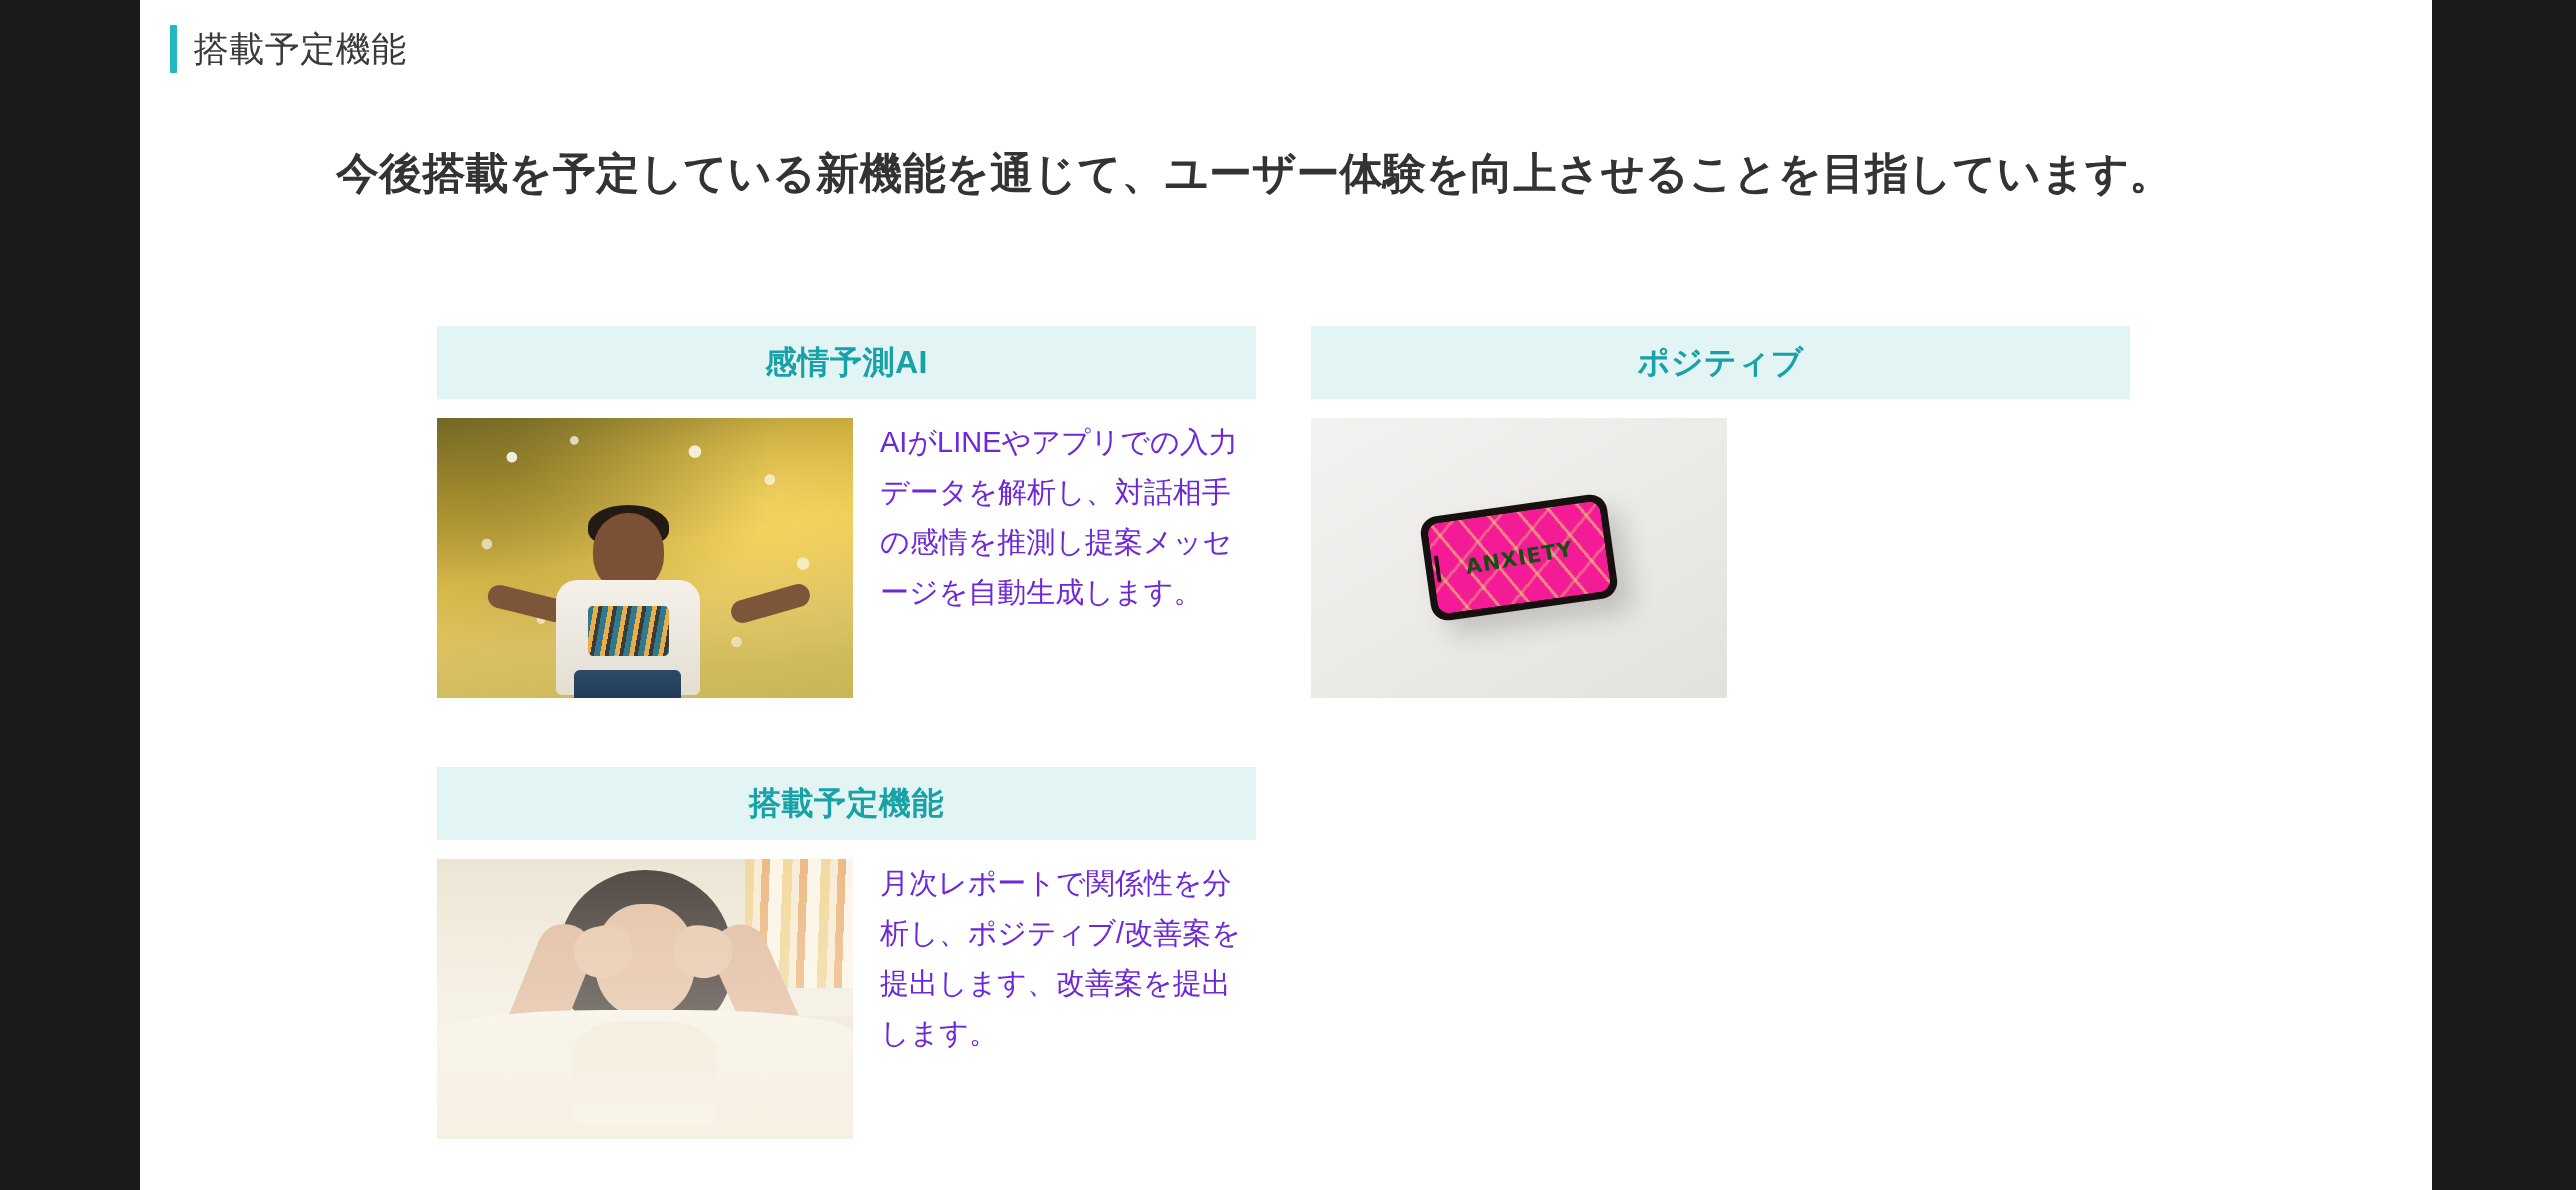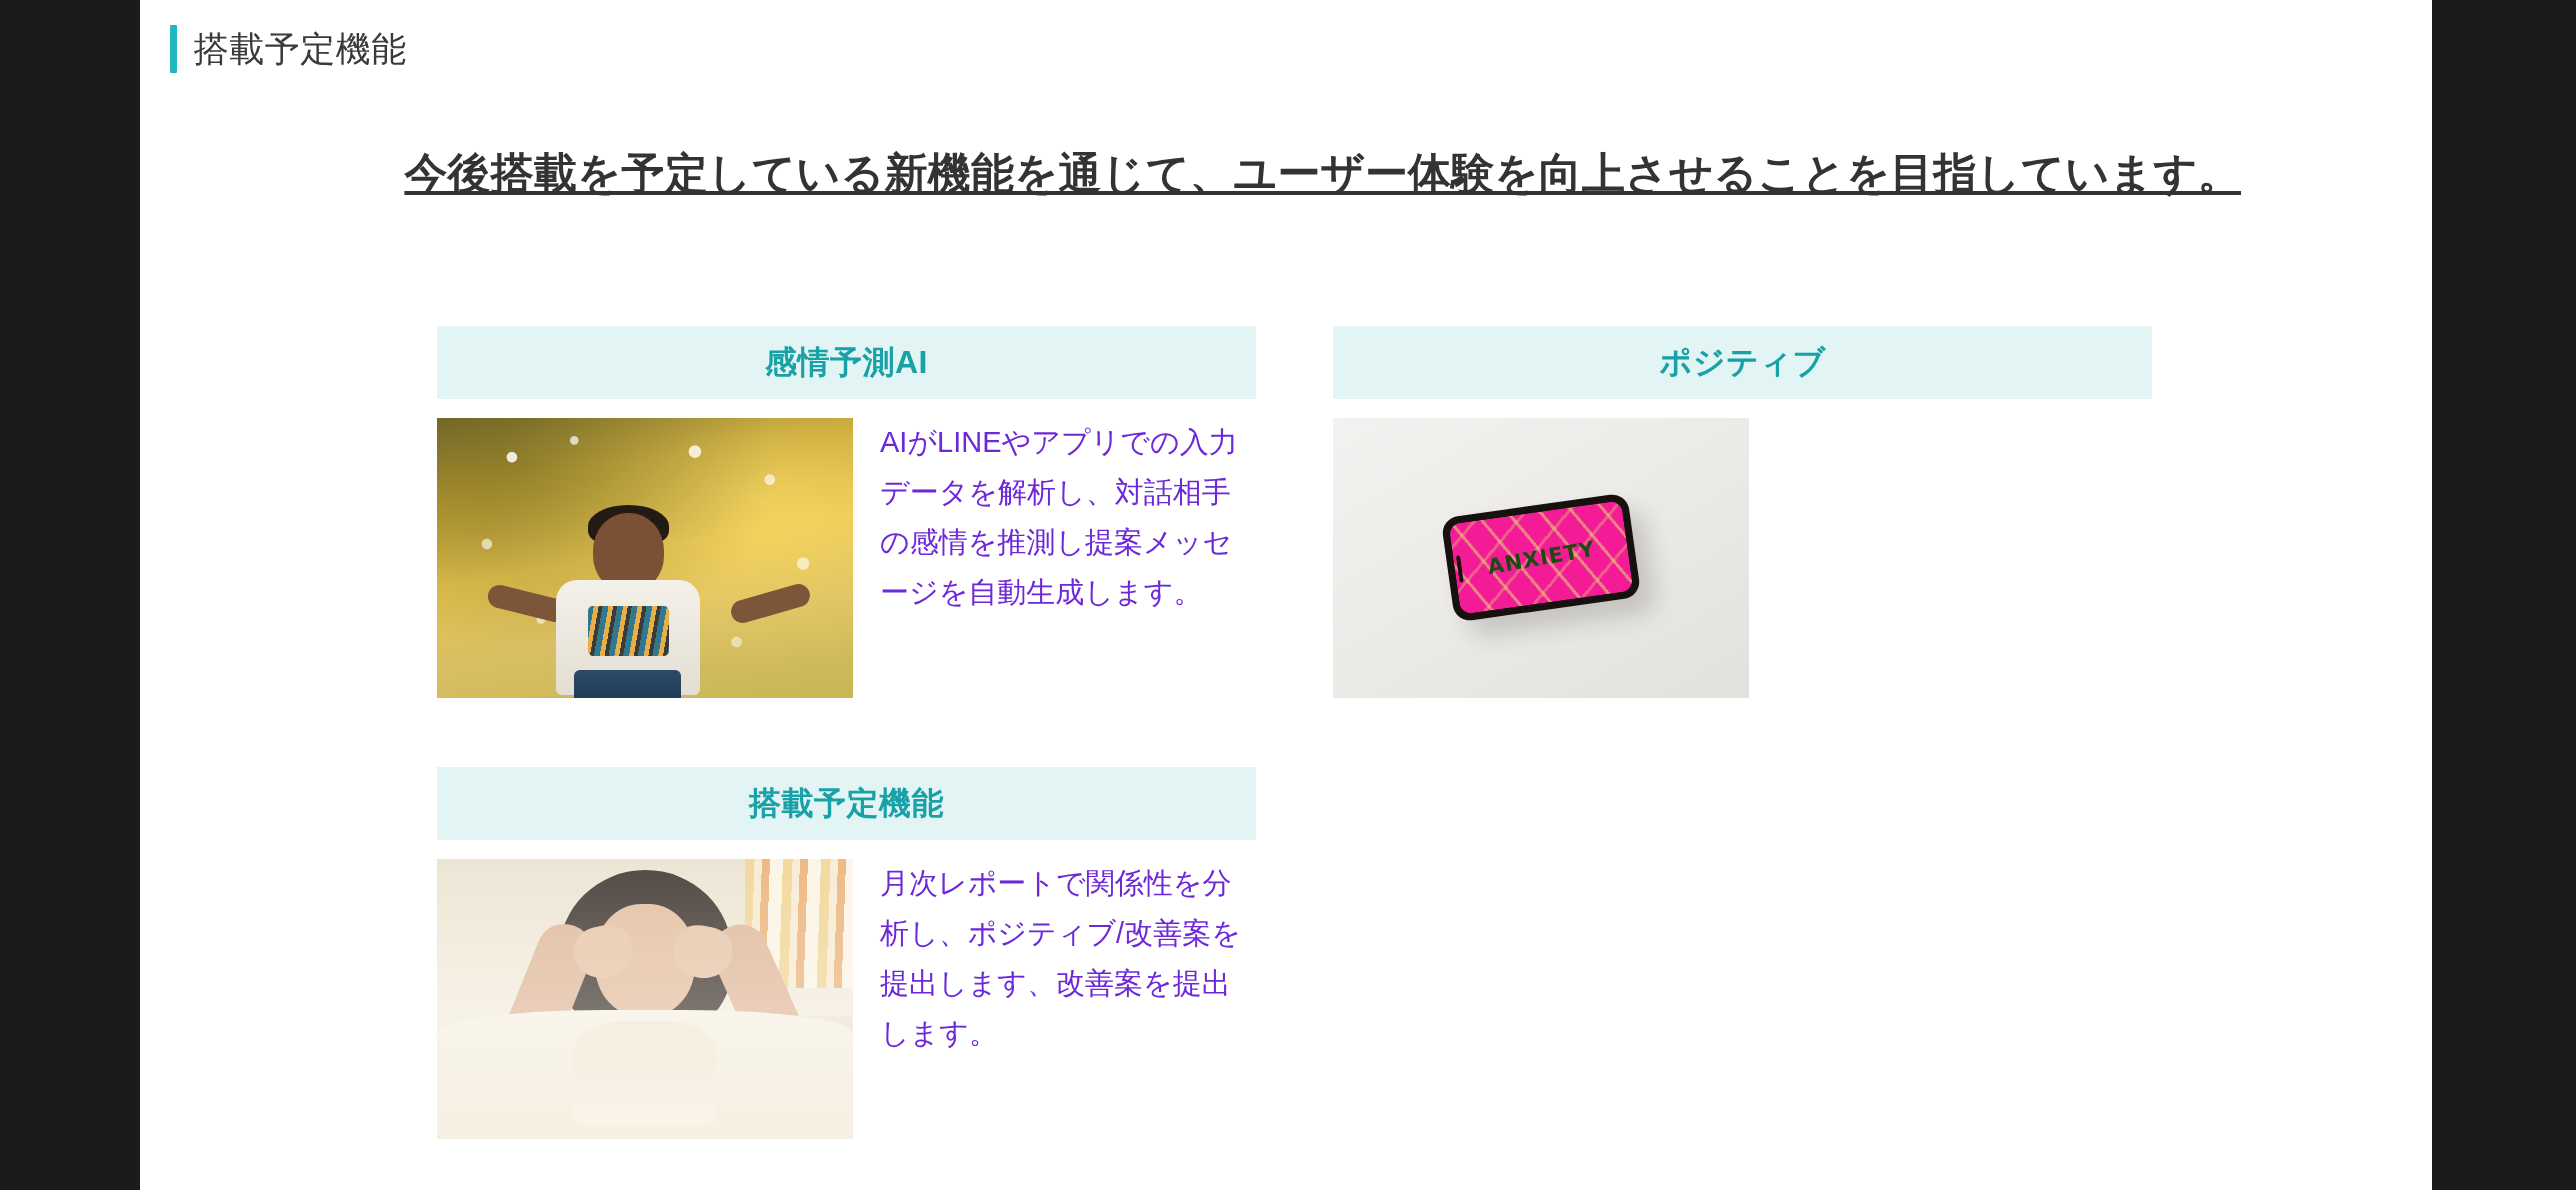--- a/index.html
+++ b/index.html
@@ -62,42 +62,41 @@
     font-size: 35px;
     font-weight: 400;
     color: #3a3a3a;
     letter-spacing: 0.5px;
     white-space: nowrap;
   }
 
   
   .lead-heading {
     position: absolute;
-    left: 184px;
+    left: 196px;
     top: 142px;
     width: 1917px;
-    text-align: right;
+    text-align: left;
     font-size: 43px;
     font-weight: bold;
     line-height: 1.45;
     color: #333333;
     letter-spacing: 0.2px;
-    text-decoration: underline;
   }
 
   
   .cards {
     position: absolute;
     left: 297px;
     top: 326px;
     width: 1878px;
   }
   .card-row {
     display: flex;
-    gap: 77px;
+    gap: 55px;
   }
   .card-row + .card-row { margin-top: 69px; }
 
   .card {
     width: 819px;
     flex: none;
   }
   .card.is-empty { visibility: hidden; }
 
   .card-head {

